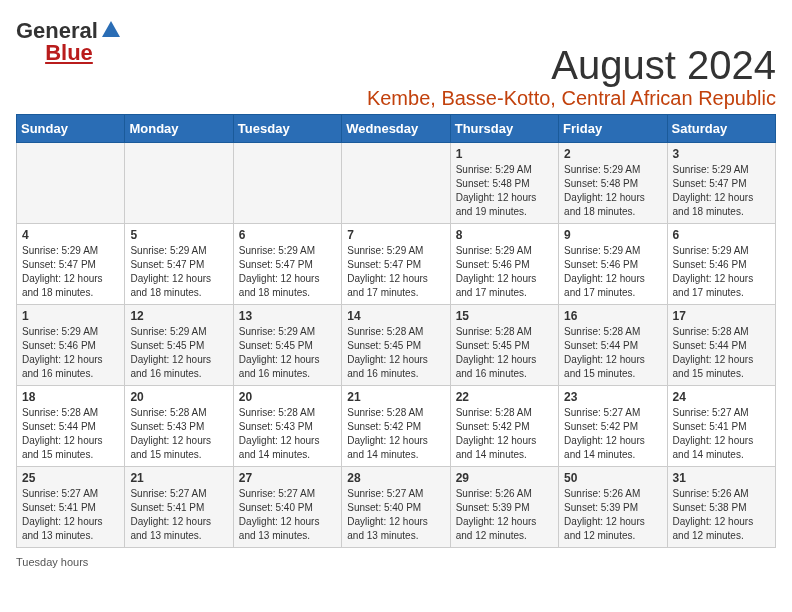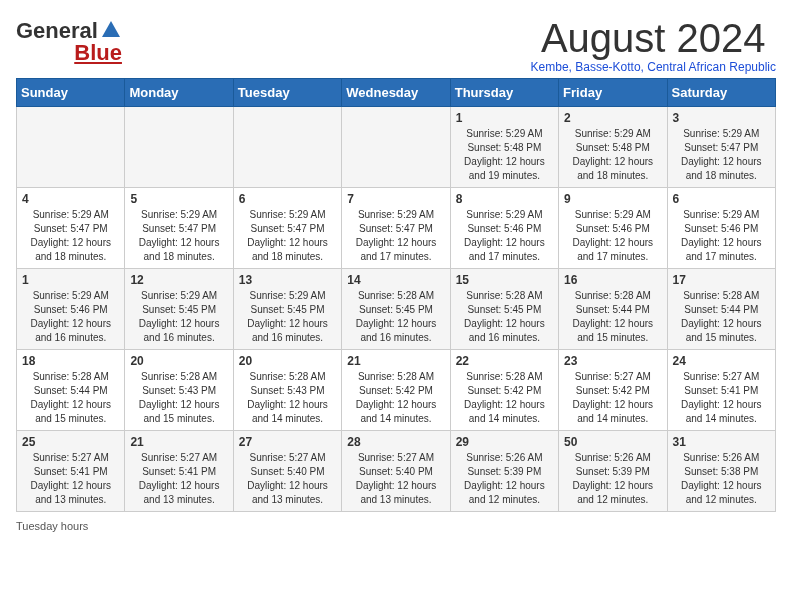--- a/index.html
+++ b/index.html
@@ -12,48 +12,49 @@
     }
     .header {
       display: flex;
       justify-content: space-between;
       align-items: flex-start;
       margin-bottom: 4px;
     }
     .logo {
       display: flex;
       flex-direction: column;
-      align-items: flex-end;
+      align-items: center;
       margin-top: 4px;
     }
     .logo-general {
       font-size: 22px;
       font-weight: bold;
       color: #333;
       line-height: 1;
     }
     .logo-blue {
       font-size: 22px;
       font-weight: bold;
       color: #b91c1c;
       line-height: 1;
       text-decoration: underline;
     }
     .title-block {
-      text-align: center;
+      text-align: right;
+      margin-top: 27px;
     }
     .main-title {
       font-size: 40px;
       font-weight: normal;
       color: #333;
       line-height: 1.1;
     }
     .subtitle {
-      font-size: 12px;
-      color: #1d4ed8;
+      font-size: 20px;
+      color: #c2410c;
     }
     table {
       width: 100%;
       border-collapse: collapse;
       margin-top: 2px;
     }
     thead th {
       background-color: #2a6db5;
       color: #fff;
       font-size: 13px;
@@ -80,21 +81,20 @@
     .day-number {
       font-weight: bold;
       font-size: 12px;
       display: block;
       margin-bottom: 2px;
     }
     .day-info {
       font-size: 10px;
       line-height: 1.4;
       color: #333;
-      text-align: center;
     }
     .footer {
       margin-top: 8px;
       font-size: 11px;
       color: #555;
     }
   </style>
 </head>
 <body>
 

